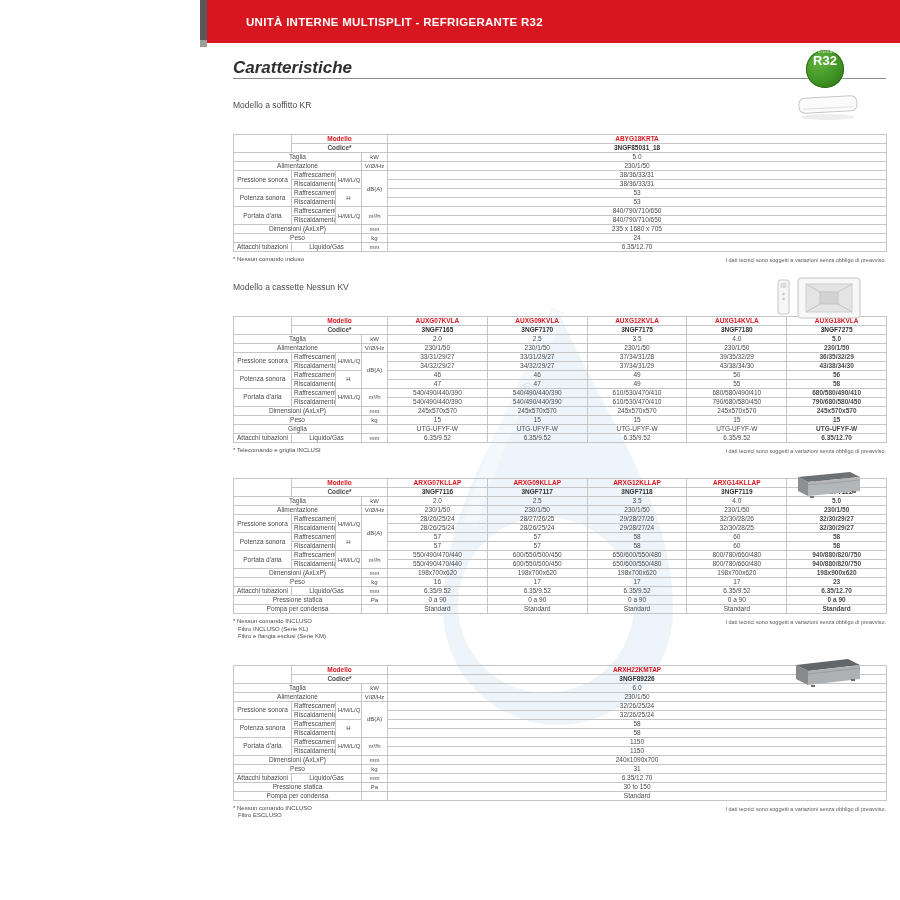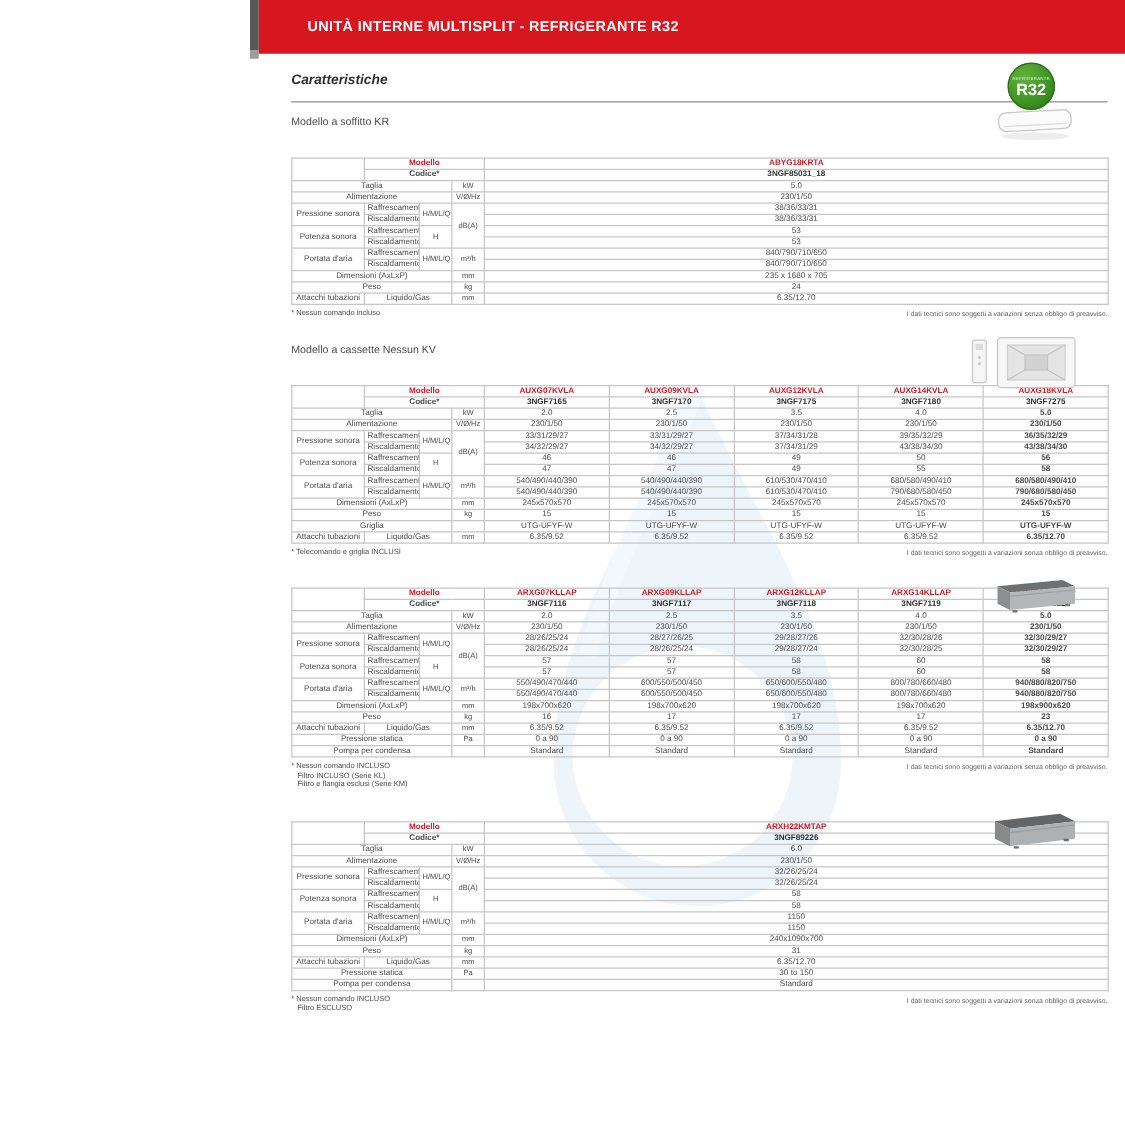--- a/index.html
+++ b/index.html
@@ -13,32 +13,32 @@
   .banner-title{color:#ffffff;font-weight:bold;font-size:11.5px;letter-spacing:.3px;padding-left:39px;}
   .edge-strip{position:absolute;left:200px;top:0;width:7px;height:40px;background:#58585a;}
   .edge-square{position:absolute;left:200px;top:40px;width:7px;height:7px;background:#9d9d9c;}
 
   
   .watermark{position:absolute;left:408px;top:295px;width:300px;height:490px;opacity:.5;z-index:0;pointer-events:none;}
 
   
   .badge{position:absolute;left:806px;top:50px;width:38px;height:38px;border-radius:50%;
     background:radial-gradient(circle at 35% 30%, #63b13e 0%, #3f9424 55%, #2c6e17 100%);
-    display:flex;flex-direction:column;align-items:center;justify-content:center;z-index:2;
+    display:flex;flex-direction:column;align-items:center;z-index:2;
     box-shadow:0 0 0 1px #2c6e17 inset;}
   .badge-small{color:#d7efc5;font-size:3.5px;line-height:4px;letter-spacing:.2px;}
   .badge-label{color:#ffffff;font-weight:bold;font-size:13px;line-height:13px;}
 
   
   #content{position:absolute;left:233px;top:58px;width:653px;z-index:1;}
-  .page-heading{font-size:11px;font-weight:bold;font-style:italic;color:#2f2f2f;
-    padding-bottom:11px;border-bottom:1px solid #8c8c8c;}
+  .page-heading{font-size:17px;font-weight:bold;font-style:italic;color:#2f2f2f;
+    padding-bottom:0;border-bottom:1px solid #8c8c8c;}
 
   section{position:relative;margin-top:18px;}
-  section.first{margin-top:10px;}
+  section.first{margin-top:21px;}
   .sec-title{font-size:8.5px;color:#4a4a4a;}
   .prod-img{position:absolute;right:24px;top:-10px;}
   .prod-img.tall{top:-6px;}
 
   
   table.spec{border-collapse:collapse;table-layout:fixed;width:653px;margin-top:24px;
     font-size:6.5px;color:#4a4a4a;background:transparent;}
   table.spec td{border:1px solid #c6c6c6;height:8px;line-height:8px;padding:0 2px;
     text-align:center;overflow:hidden;white-space:nowrap;background:transparent;}
   td.corner{background:#ffffff;border-top-color:#ffffff;border-left-color:#ffffff;}

